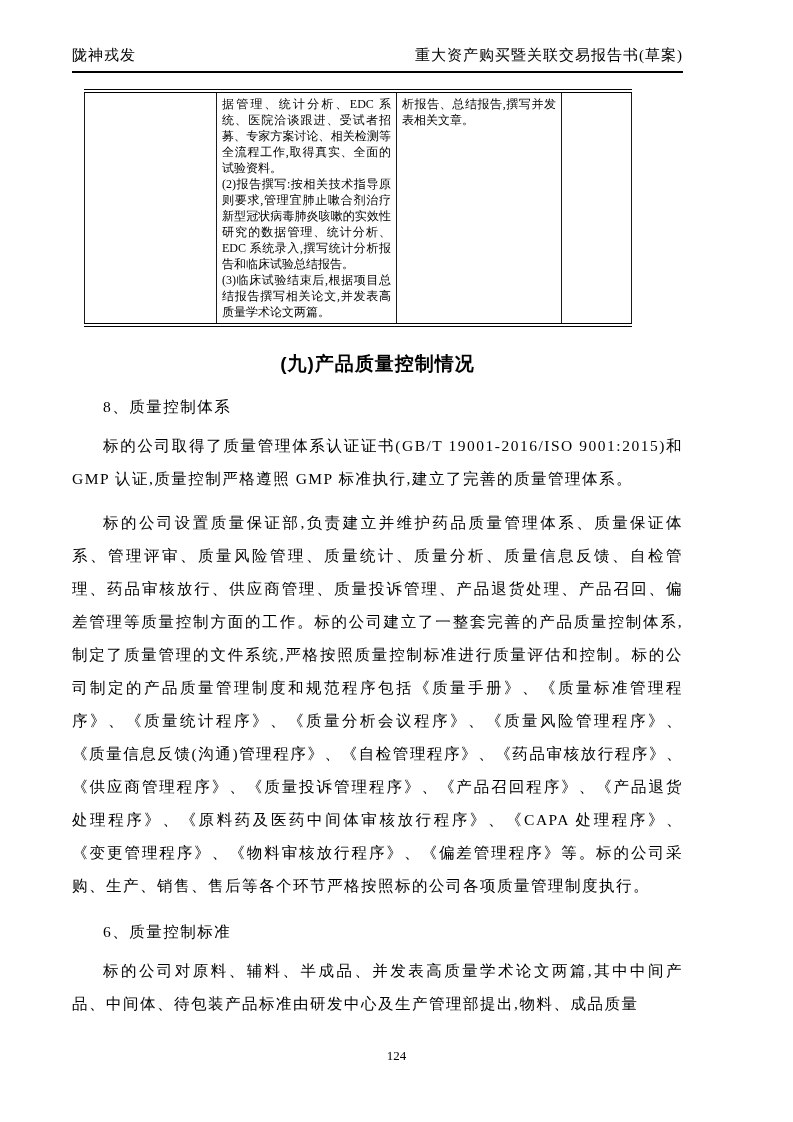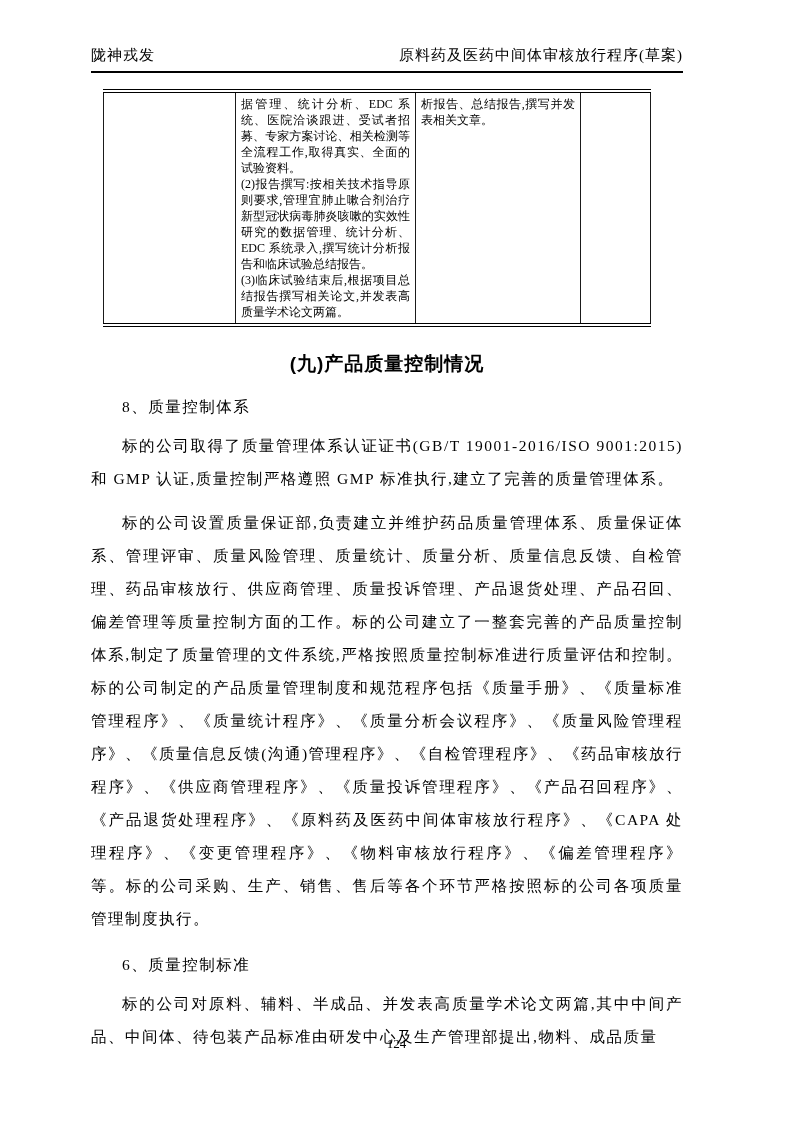--- a/index.html
+++ b/index.html
@@ -9,21 +9,21 @@
   }
   .page {
     position: relative;
     width: 793px;
     height: 1122px;
     margin: 0 auto;
     background: #ffffff;
     color: #000000;
     font-family: "Liberation Serif", "DejaVu Serif", serif;
     box-sizing: border-box;
-    padding: 46px 110px 0 91px;
+    padding: 46px 110px 0 72px;
     overflow: hidden;
   }
   .doc-header {
     display: flex;
     justify-content: space-between;
     align-items: flex-end;
     font-size: 15px;
     letter-spacing: 1px;
     padding-bottom: 6px;
     border-bottom: 2px solid #000;
@@ -77,33 +77,33 @@
     letter-spacing: 1.5px;
     line-height: 33px;
     text-align: justify;
     text-indent: 2em;
     margin: 11px 0 0 0;
   }
   .doc-footer {
     position: absolute;
     left: 0;
     right: 0;
-    bottom: 70px;
+    bottom: 58px;
     text-align: center;
     font-size: 13px;
   }
 </style>
 </head>
 <body>
 
 <div class="page">
 
   <div class="doc-header">
     <span class="h-left">陇神戎发</span>
-    <span class="h-right">原料药及医药中间体审核放行程序(草案)</span>
+    <span class="h-right">重大资产购买暨关联交易报告书(草案)</span>
   </div>
 
   <table class="cont-table">
     <colgroup>
       <col style="width:132px">
       <col style="width:180px">
       <col style="width:165px">
       <col style="width:70px">
     </colgroup>
     <tbody>

